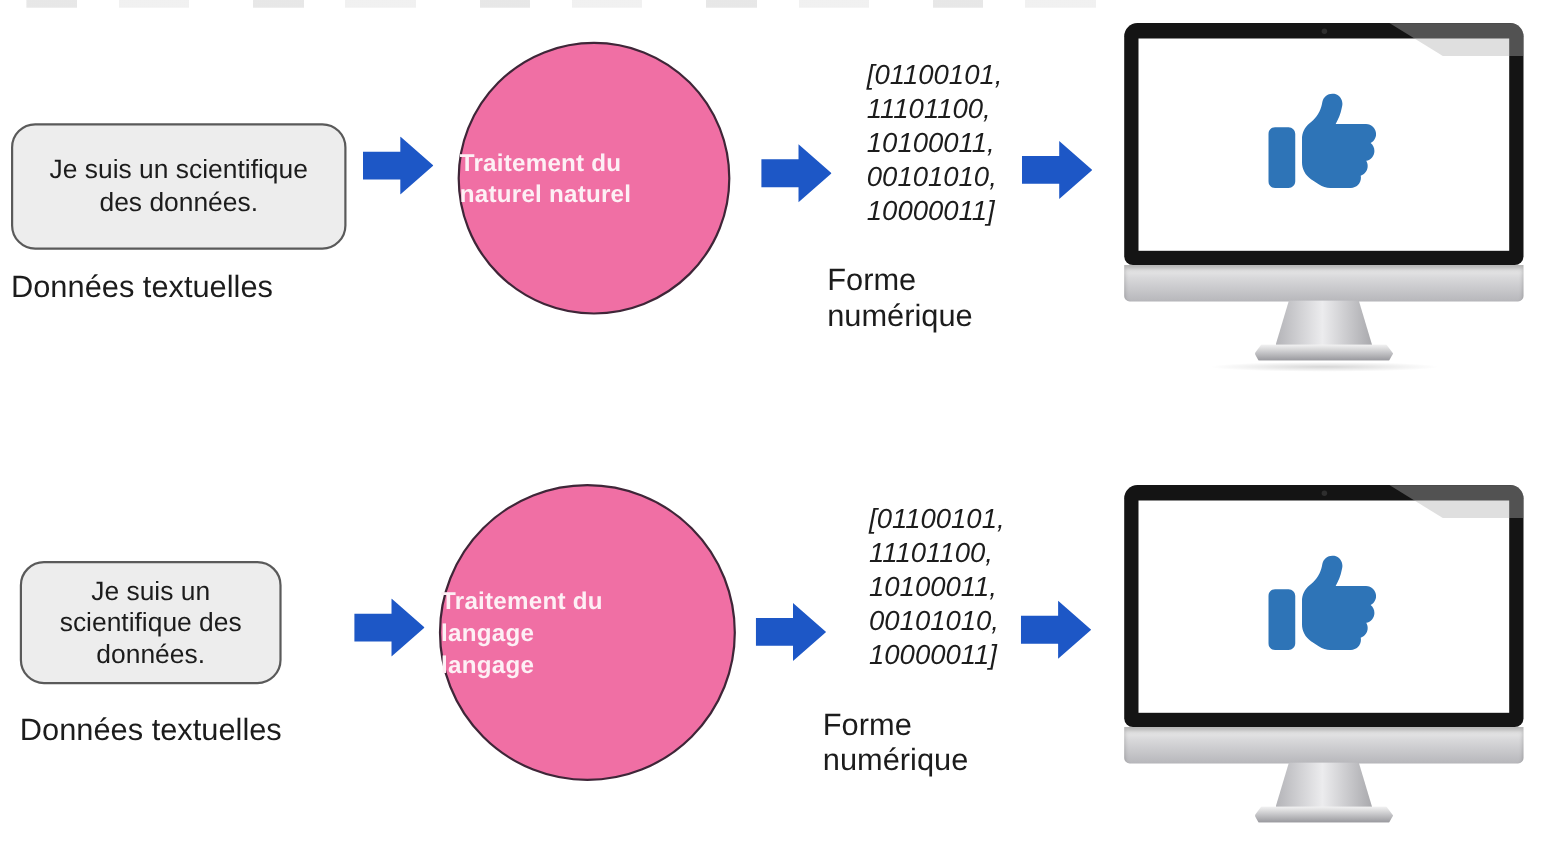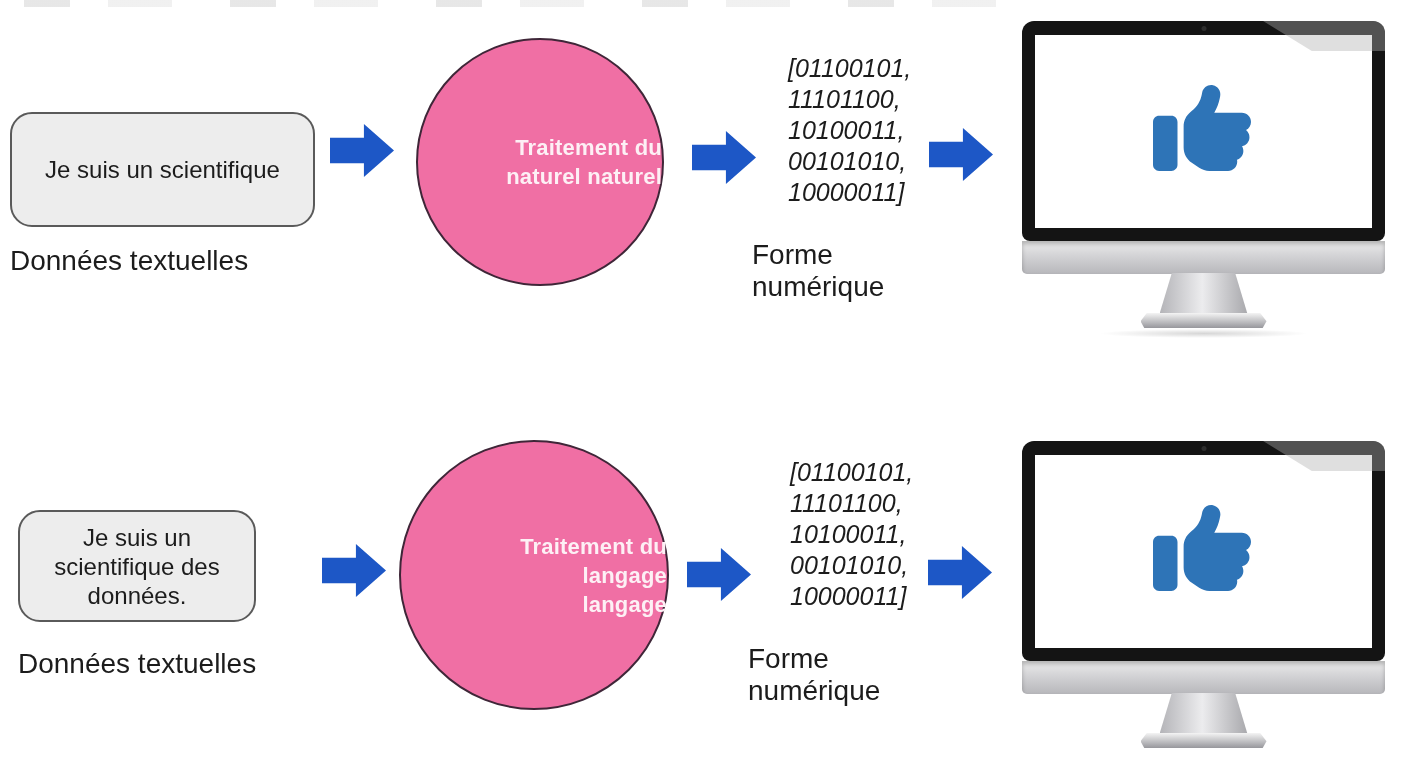--- a/index.html
+++ b/index.html
@@ -40,21 +40,21 @@
     filter:drop-shadow(0 0 1px #123e8f);}
   #r1-arrow1{left:330px;top:123px;}
   #r1-arrow2{left:692px;top:130px;}
   #r1-arrow3{left:929px;top:127px;}
   #r2-arrow1{left:322px;top:543px;}
   #r2-arrow2{left:687px;top:547px;}
   #r2-arrow3{left:928px;top:545px;}
 
   .process-circle{position:absolute;border-radius:50%;background:var(--pink);
     border:2px solid var(--circle-border);display:flex;flex-direction:column;justify-content:center;
-    align-items:flex-end;text-align:center;color:var(--circle-text);font-weight:700;
+    align-items:flex-start;text-align:center;color:var(--circle-text);font-weight:700;
     font-size:22px;line-height:29px;letter-spacing:.2px;}
   #r1-circle{left:416px;top:38px;width:248px;height:248px;}
   #r2-circle{left:399px;top:440px;width:270px;height:270px;}
   .process-circle .line{display:block;}
 
   .binary{position:absolute;color:var(--ink);font-size:25px;line-height:31px;}
   .binary .line{display:block;font-style:italic;}
   #r1-binary{left:788px;top:53px;}
   #r2-binary{left:790px;top:457px;}
 
@@ -82,20 +82,21 @@
 </style>
 </head>
 <body>
 
 <div class="canvas">
 
   <div class="top-artifact"></div>
 
   <div class="speech-box" id="r1-box">
     <span class="line">Je suis un scientifique</span>
+    <span class="line">des données.</span>
   </div>
   <div class="caption" id="r1-input-caption">Données textuelles</div>
 
   <div class="arrow" id="r1-arrow1"></div>
 
   <div class="process-circle" id="r1-circle">
     <span class="line">Traitement du</span>
     <span class="line">naturel naturel</span>
   </div>
 

